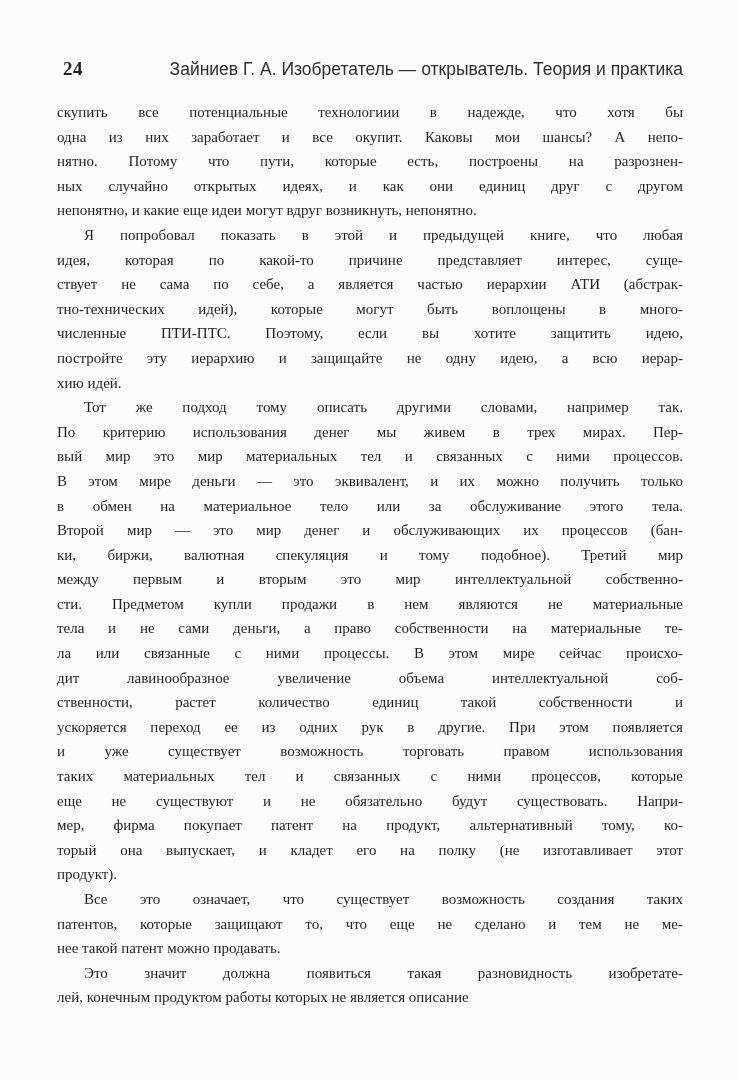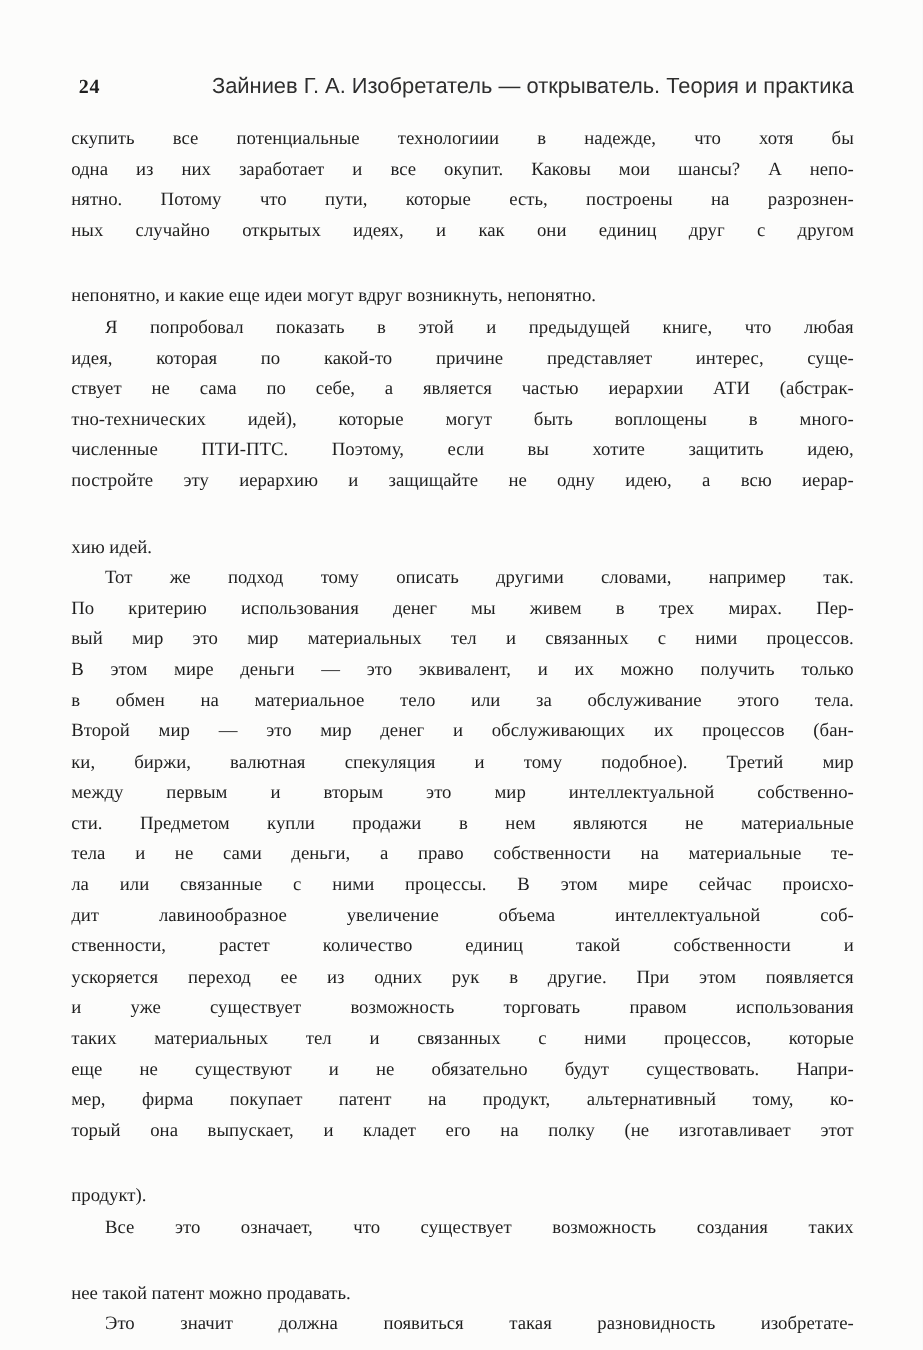--- a/index.html
+++ b/index.html
@@ -24,21 +24,21 @@
   }
   .running-head {
     display: flex;
     justify-content: space-between;
     align-items: baseline;
     margin-bottom: 20px;
   }
   .pagenum {
     font-family: "Liberation Serif", "DejaVu Serif", serif;
     font-weight: bold;
-    font-size: 16px;
+    font-size: 19px;
     letter-spacing: 0.5px;
     padding-left: 6px;
   }
   .runtitle {
     font-family: "Liberation Sans", "DejaVu Sans", sans-serif;
     font-size: 17.5px;
     color: #2e2e2e;
   }
   .body-text {
     font-size: 15px;
@@ -47,21 +47,20 @@
   }
   .line {
     text-align: justify;
     text-align-last: justify;
     height: 24.6px;
     overflow: hidden;
     white-space: nowrap;
   }
   .line.last {
     text-align-last: left;
-    margin-top: 28px;
   }
   .line.indent {
     text-indent: 27px;
   }
 </style>
 </head>
 <body>
 
 <div class="page">
   <header class="running-head">
@@ -95,17 +94,18 @@
       <div class="line">дит лавинообразное увеличение объема интеллектуальной соб-</div>
       <div class="line">ственности, растет количество единиц такой собственности и</div>
       <div class="line">ускоряется переход ее из одних рук в другие. При этом появляется</div>
       <div class="line">и уже существует возможность торговать правом использования</div>
       <div class="line">таких материальных тел и связанных с ними процессов, которые</div>
       <div class="line">еще не существуют и не обязательно будут существовать. Напри-</div>
       <div class="line">мер, фирма покупает патент на продукт, альтернативный тому, ко-</div>
       <div class="line">торый она выпускает, и кладет его на полку (не изготавливает этот</div>
       <div class="line last">продукт).</div>
       <div class="line indent">Все это означает, что существует возможность создания таких</div>
+      <div class="line">патентов, которые защищают то, что еще не сделано и тем не ме-</div>
       <div class="line last">нее такой патент можно продавать.</div>
       <div class="line indent">Это значит должна появиться такая разновидность изобретате-</div>
       <div class="line last">лей, конечным продуктом работы которых не является описание</div>
     </main>
 </div>
 
 </body></html>

